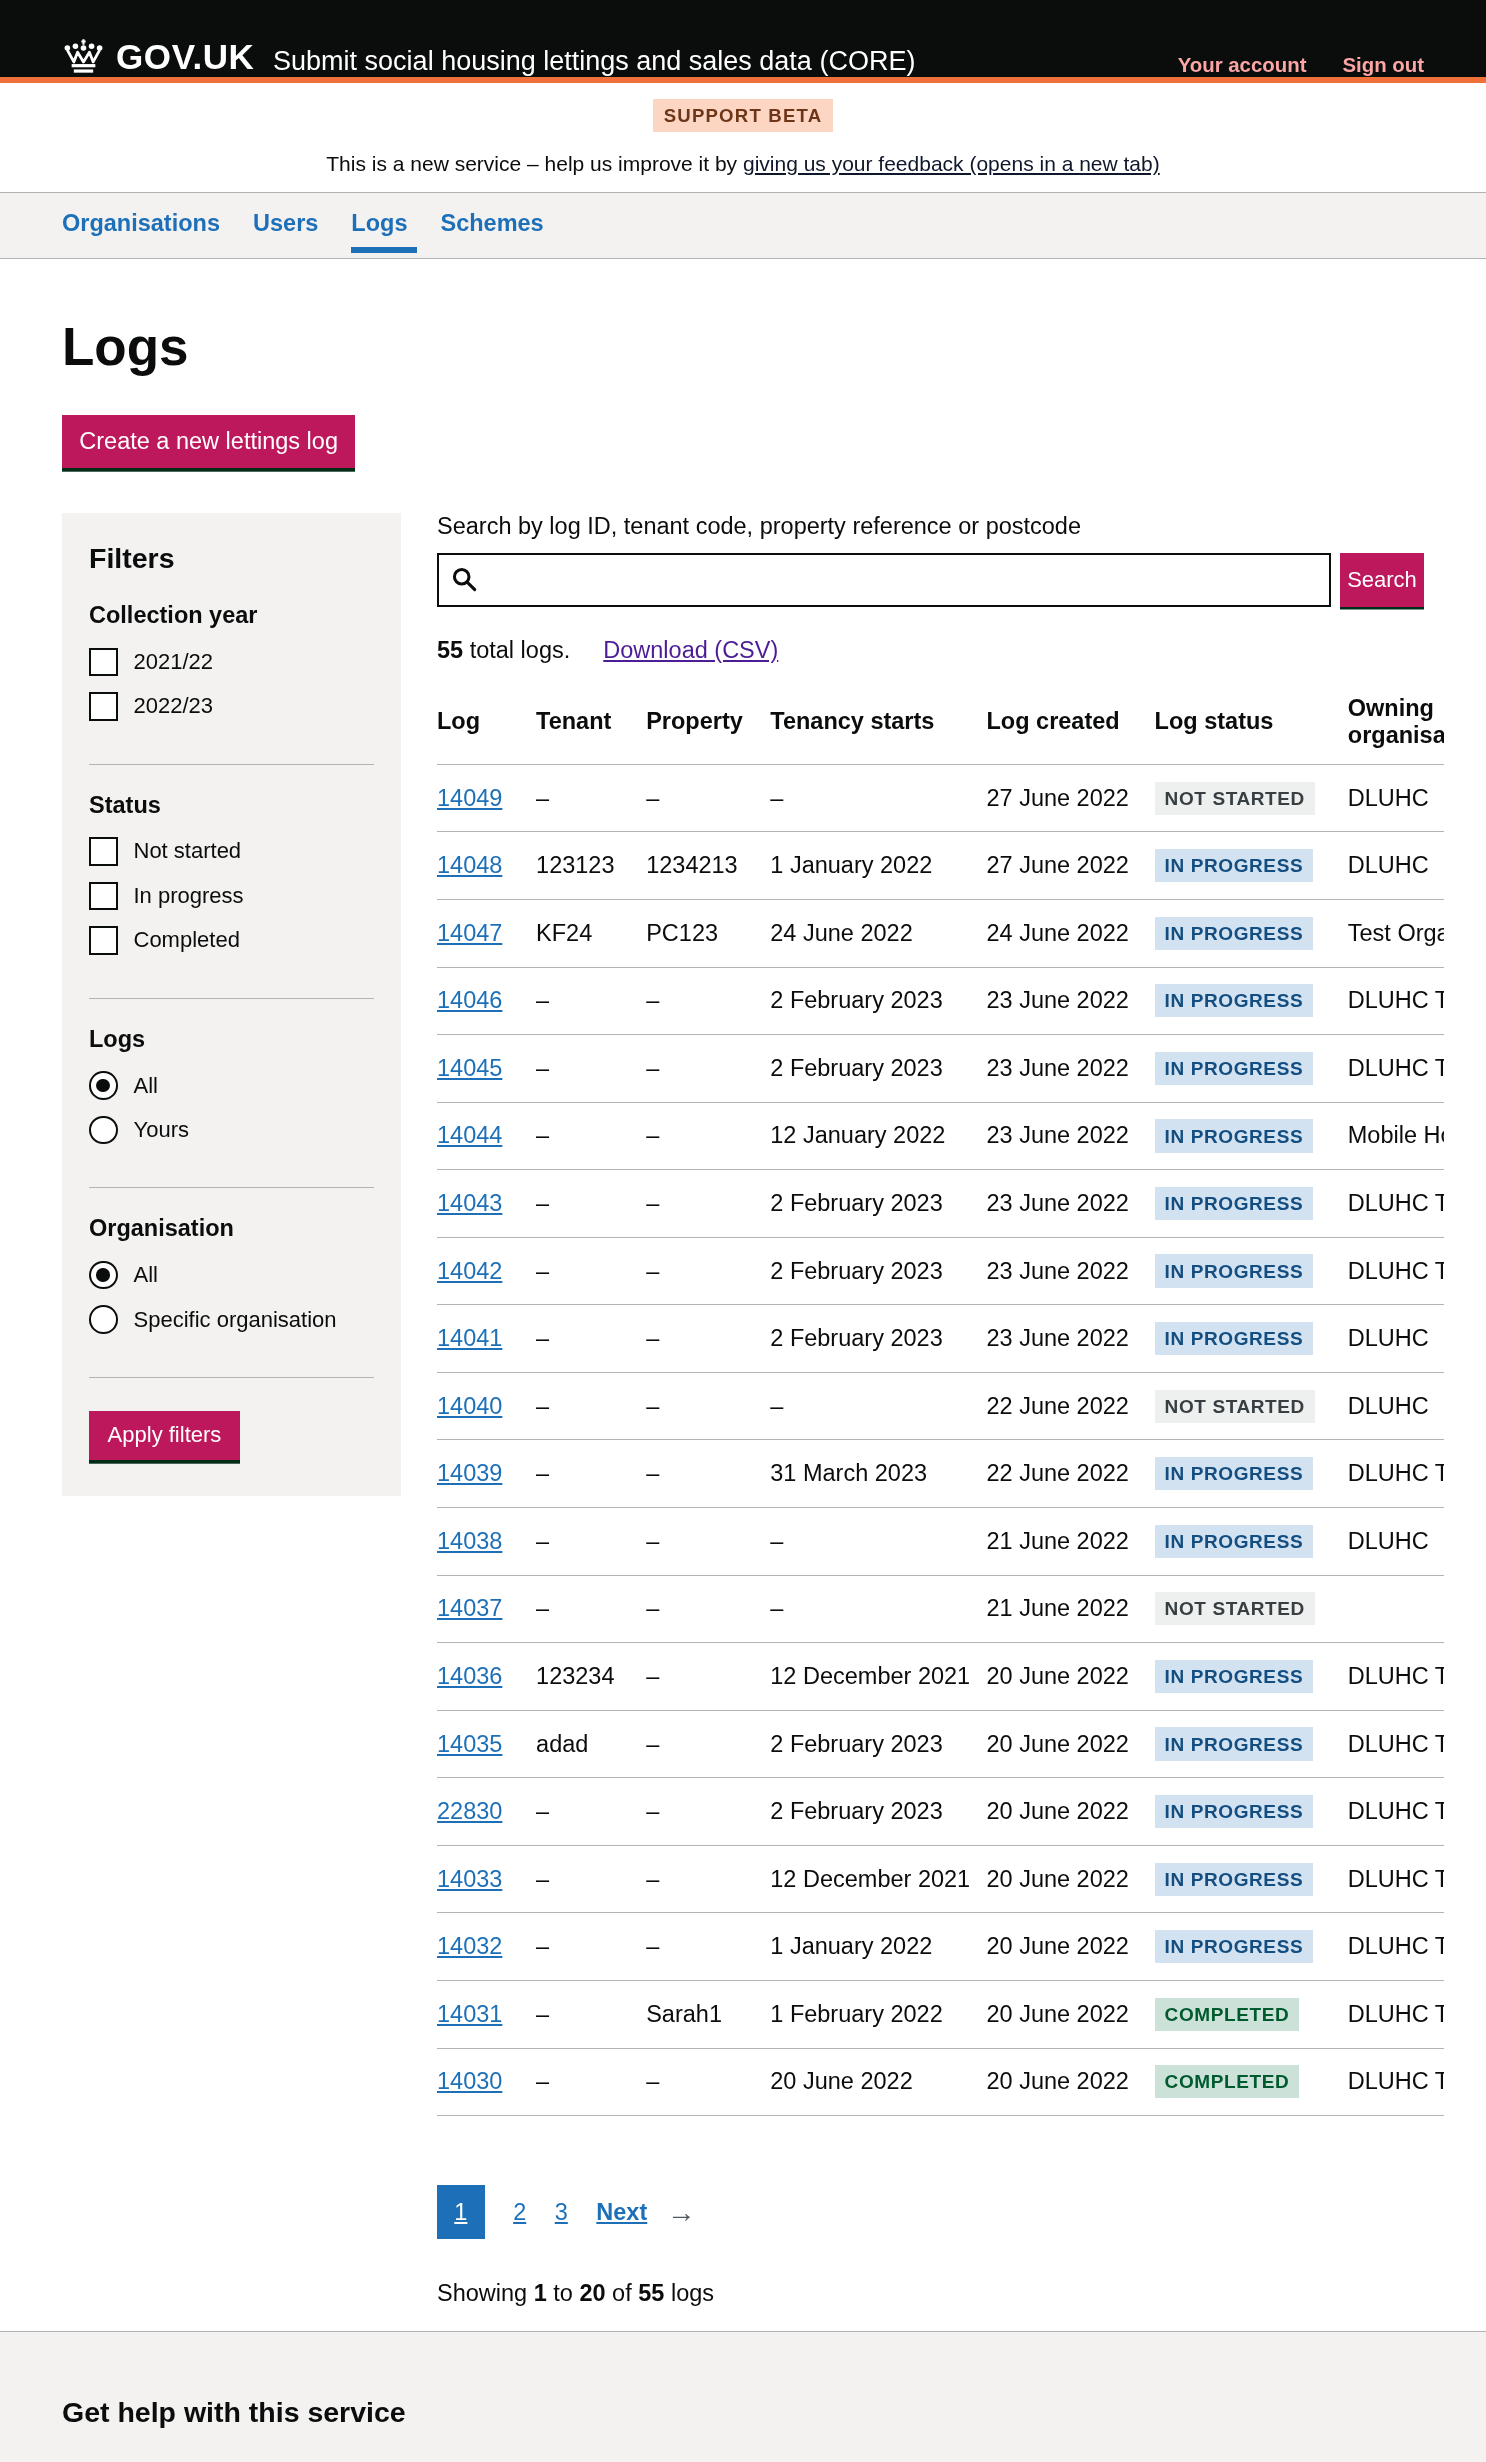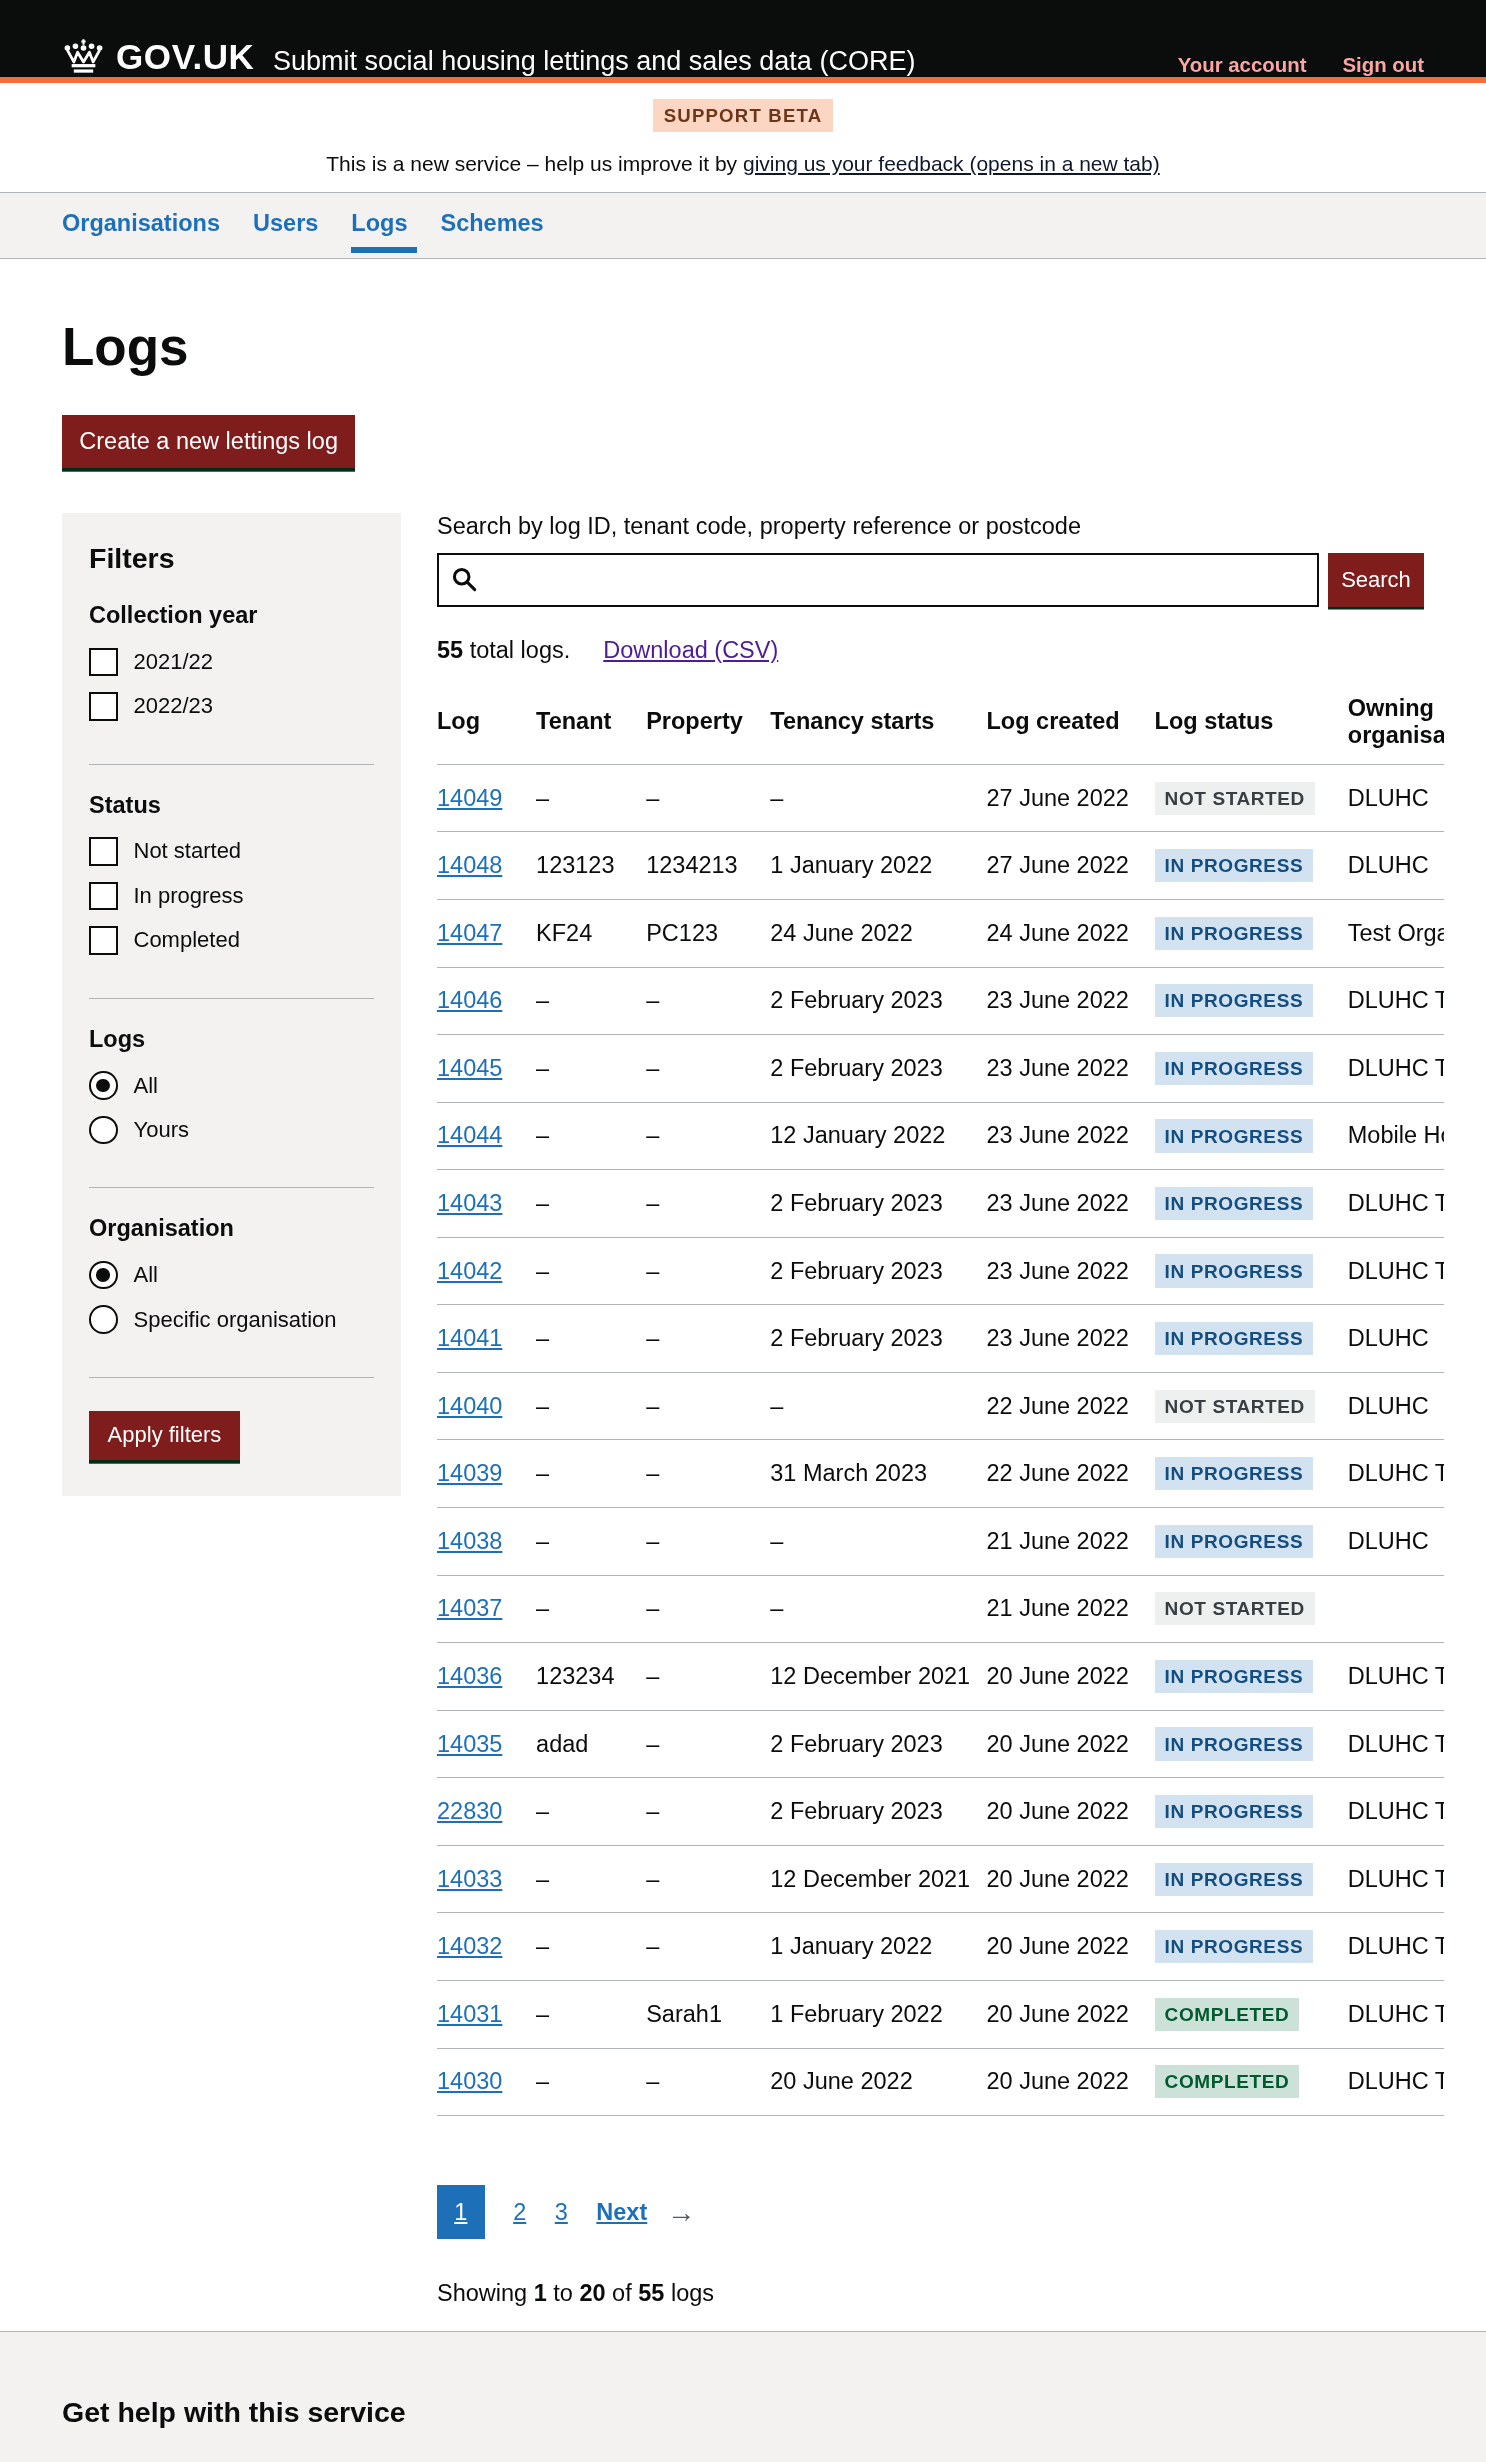--- a/index.html
+++ b/index.html
@@ -25,21 +25,21 @@
 
   
   .primary-nav{background:#f3f2f1;border-bottom:1.9px solid #b1b4b6;}
   .primary-nav .inner{display:flex;gap:33px;padding-top:17.3px;}
   .nav-item{position:relative;color:#1d70b8;font-size:23.5px;font-weight:bold;text-decoration:none;padding-bottom:21px;}
   .nav-item--active::after{content:"";position:absolute;left:0;right:-10px;bottom:5px;height:6.2px;background:#1d70b8;}
 
   
   .main{padding-top:57px;flex:0 0 auto;}
   h1.page-title{font-size:53px;font-weight:bold;margin:0 0 38px;}
-  .btn{display:inline-block;background:#7f1d1d;color:#fff;border:0;font-family:inherit;
+  .btn{display:inline-block;background:#be185d;color:#fff;border:0;font-family:inherit;
        box-shadow:0 3.7px 0 #002d18;cursor:pointer;text-align:center;}
   .btn-create{font-size:23.5px;padding:12.4px 17.3px 13.6px;}
   .layout{display:flex;gap:36px;margin-top:45px;align-items:flex-start;}
 
   
   .filters{width:339px;flex:0 0 339px;background:#f3f2f1;padding:28.5px 27px 36px;box-sizing:border-box;}
   .filters-title{font-size:28.5px;font-weight:bold;margin:0 0 27px;}
   .filter-legend{font-size:23.5px;font-weight:bold;margin:0 0 18.6px;}
   .filter-option{display:flex;align-items:center;gap:16px;margin-bottom:16px;}
   .checkbox{width:28.5px;height:28.5px;background:#fff;border:2.5px solid #0b0c0c;flex:0 0 auto;box-sizing:border-box;}
@@ -49,21 +49,21 @@
   .filter-divider{border:0;border-top:1.2px solid #b1b4b6;margin:27px 0;}
   .btn-apply{font-size:22px;padding:11px 18.6px 12.4px;margin-top:6.2px;}
 
   
   .content-col{flex:1 1 auto;min-width:0;}
   .search-label{font-size:23.5px;margin-bottom:12.4px;}
   .search-row{display:flex;width:987px;}
   .search-box{position:relative;flex:1 1 auto;}
   .search-input{width:100%;height:54px;border:2.5px solid #0b0c0c;box-sizing:border-box;font-size:23.5px;font-family:inherit;padding:0 12.4px 0 52px;}
   .search-icon{position:absolute;left:13.6px;top:13.6px;}
-  .btn-search{font-size:22px;width:96px;height:54px;margin-left:8.7px;box-shadow:0 2.5px 0 #002d18;flex:0 0 auto;}
+  .btn-search{font-size:22px;width:84px;height:54px;margin-left:8.7px;box-shadow:0 2.5px 0 #002d18;flex:0 0 auto;}
   .results-bar{display:flex;align-items:baseline;gap:33px;margin-top:30px;font-size:23.5px;}
   .results-bar b{font-weight:bold;}
   .link{color:#4c1d95;text-decoration:underline;}
 
   
   .table-clip{width:1007px;overflow:hidden;margin-top:31px;}
   table.logs{border-collapse:collapse;table-layout:fixed;width:1115px;}
   table.logs th{font-size:23.5px;font-weight:bold;text-align:left;padding:0 12.4px 15px 0;border-bottom:1.9px solid #b1b4b6;}
   table.logs td{font-size:23.5px;padding:16.7px 12.4px 16.7px 0;border-bottom:1.2px solid #b1b4b6;vertical-align:middle;white-space:nowrap;}
   .col-log{width:99px;}.col-tenant{width:110px;}.col-prop{width:124px;}

